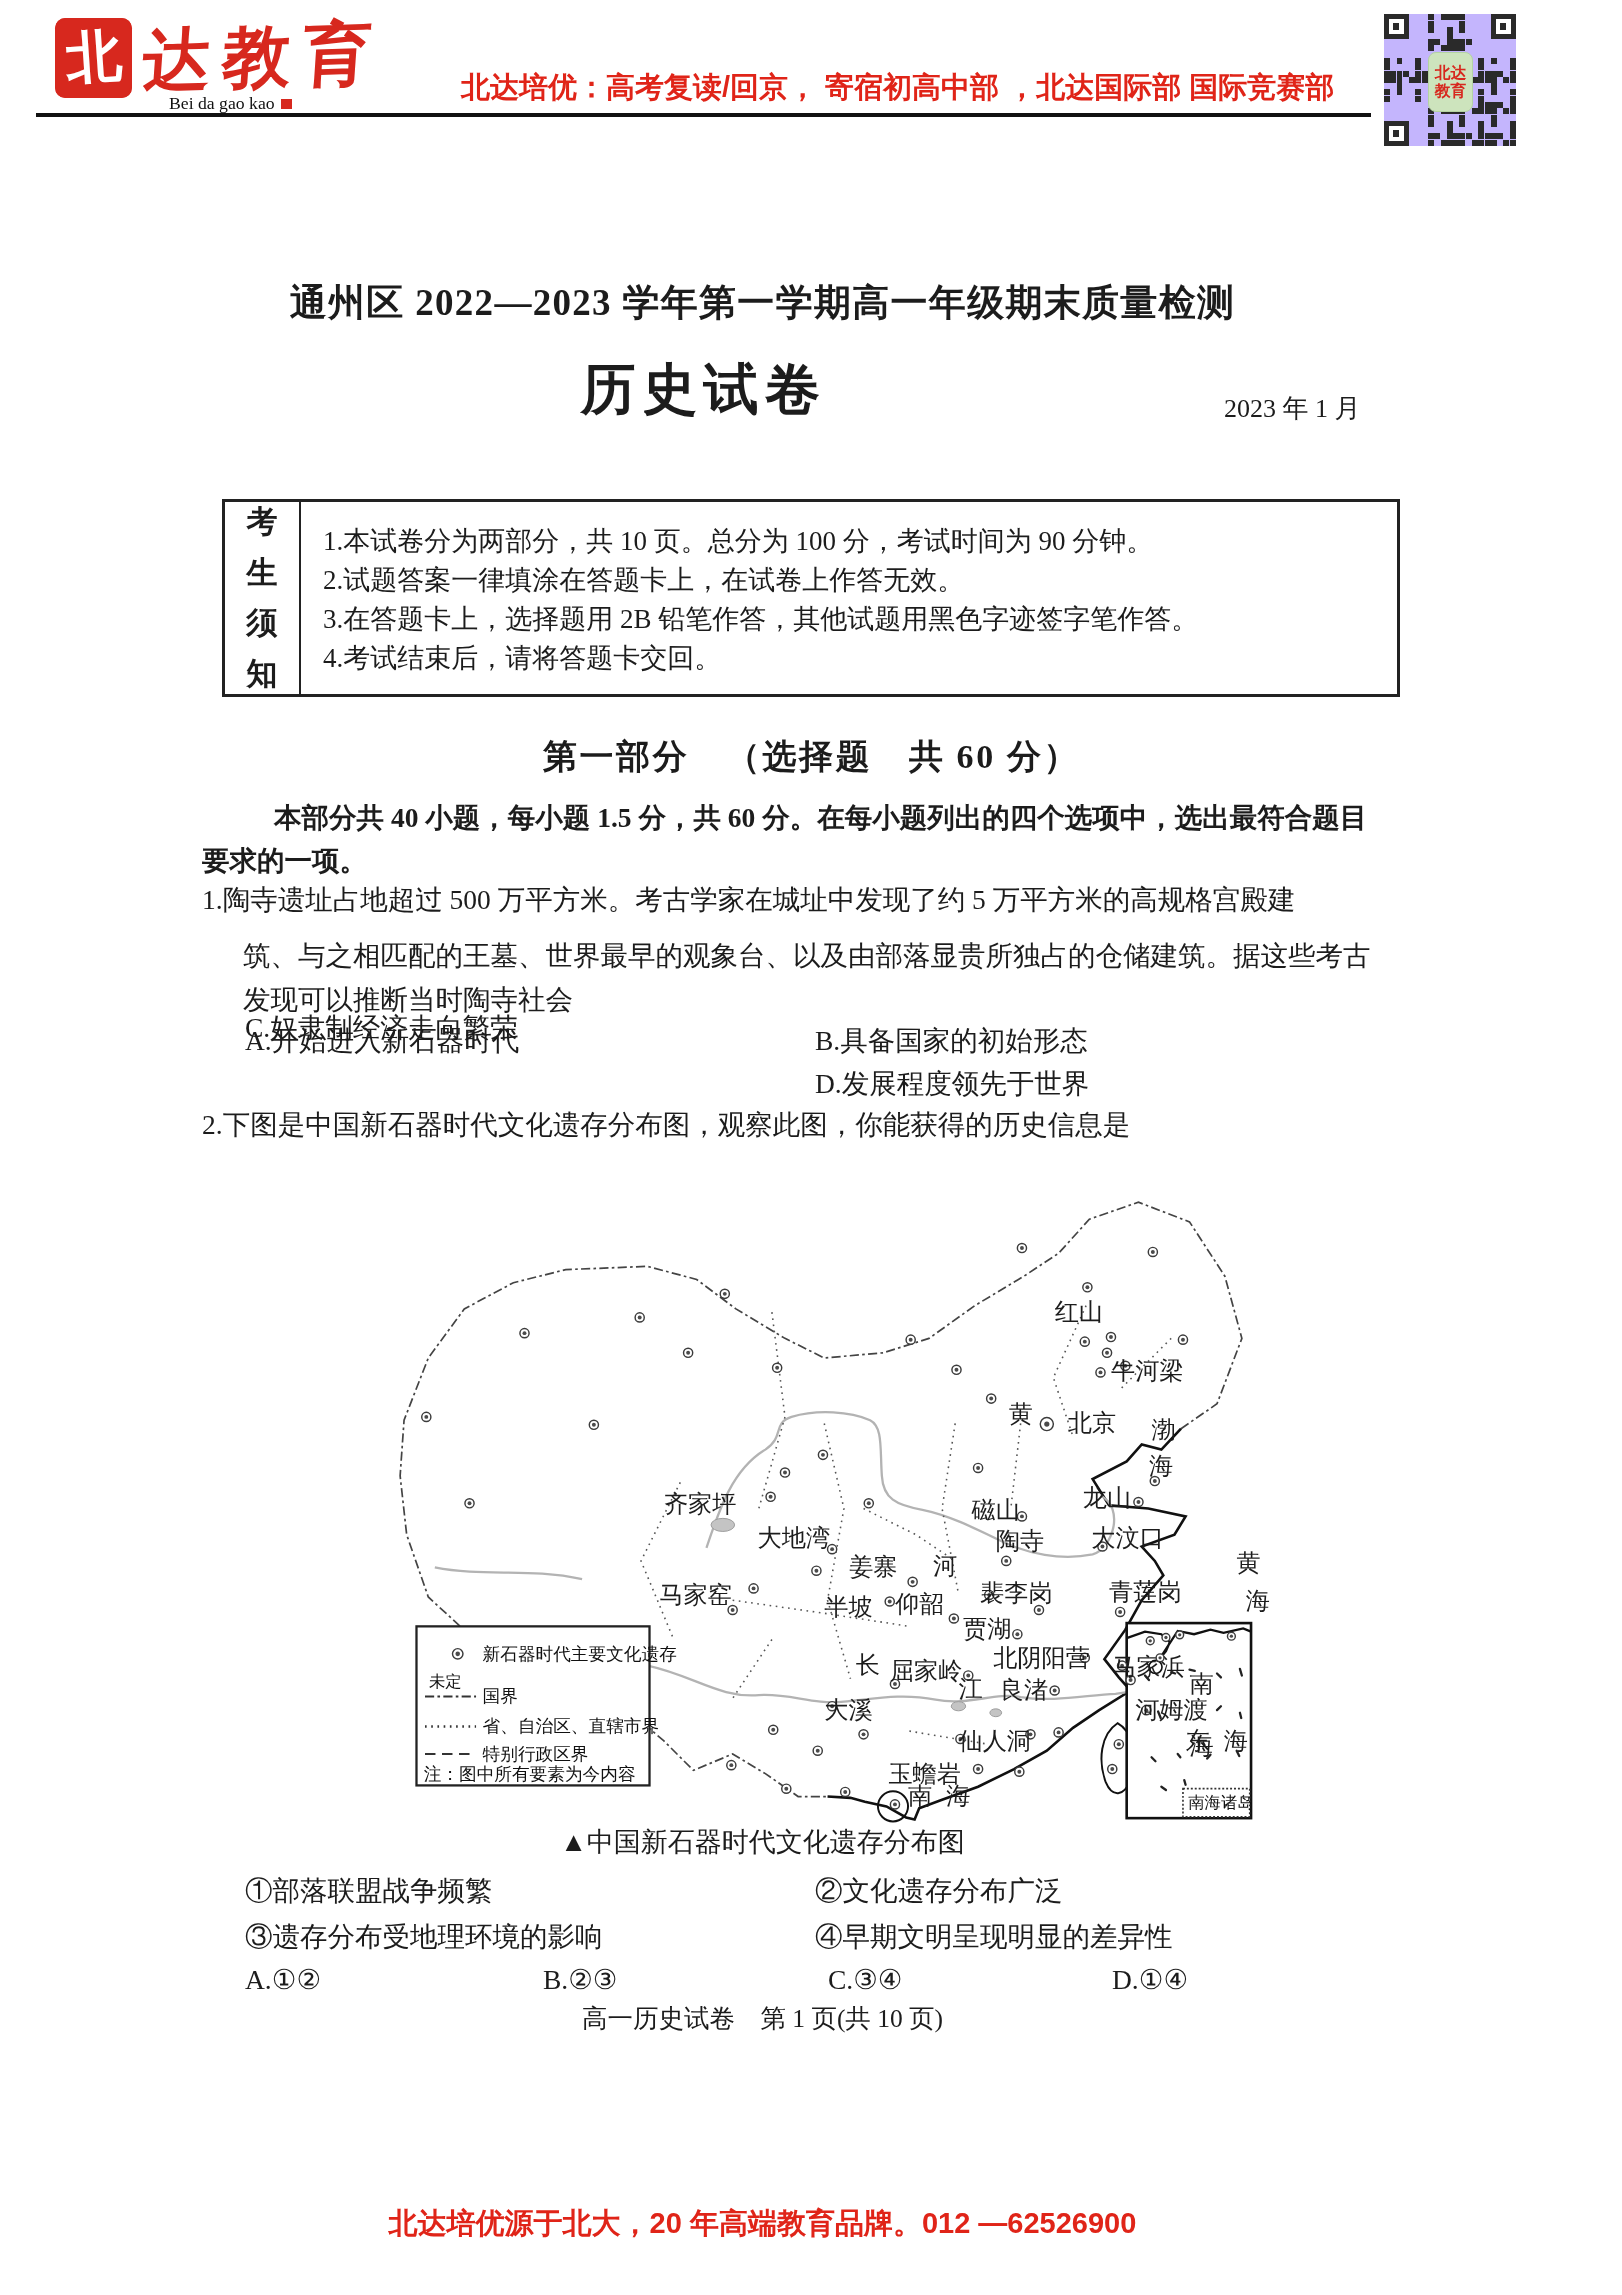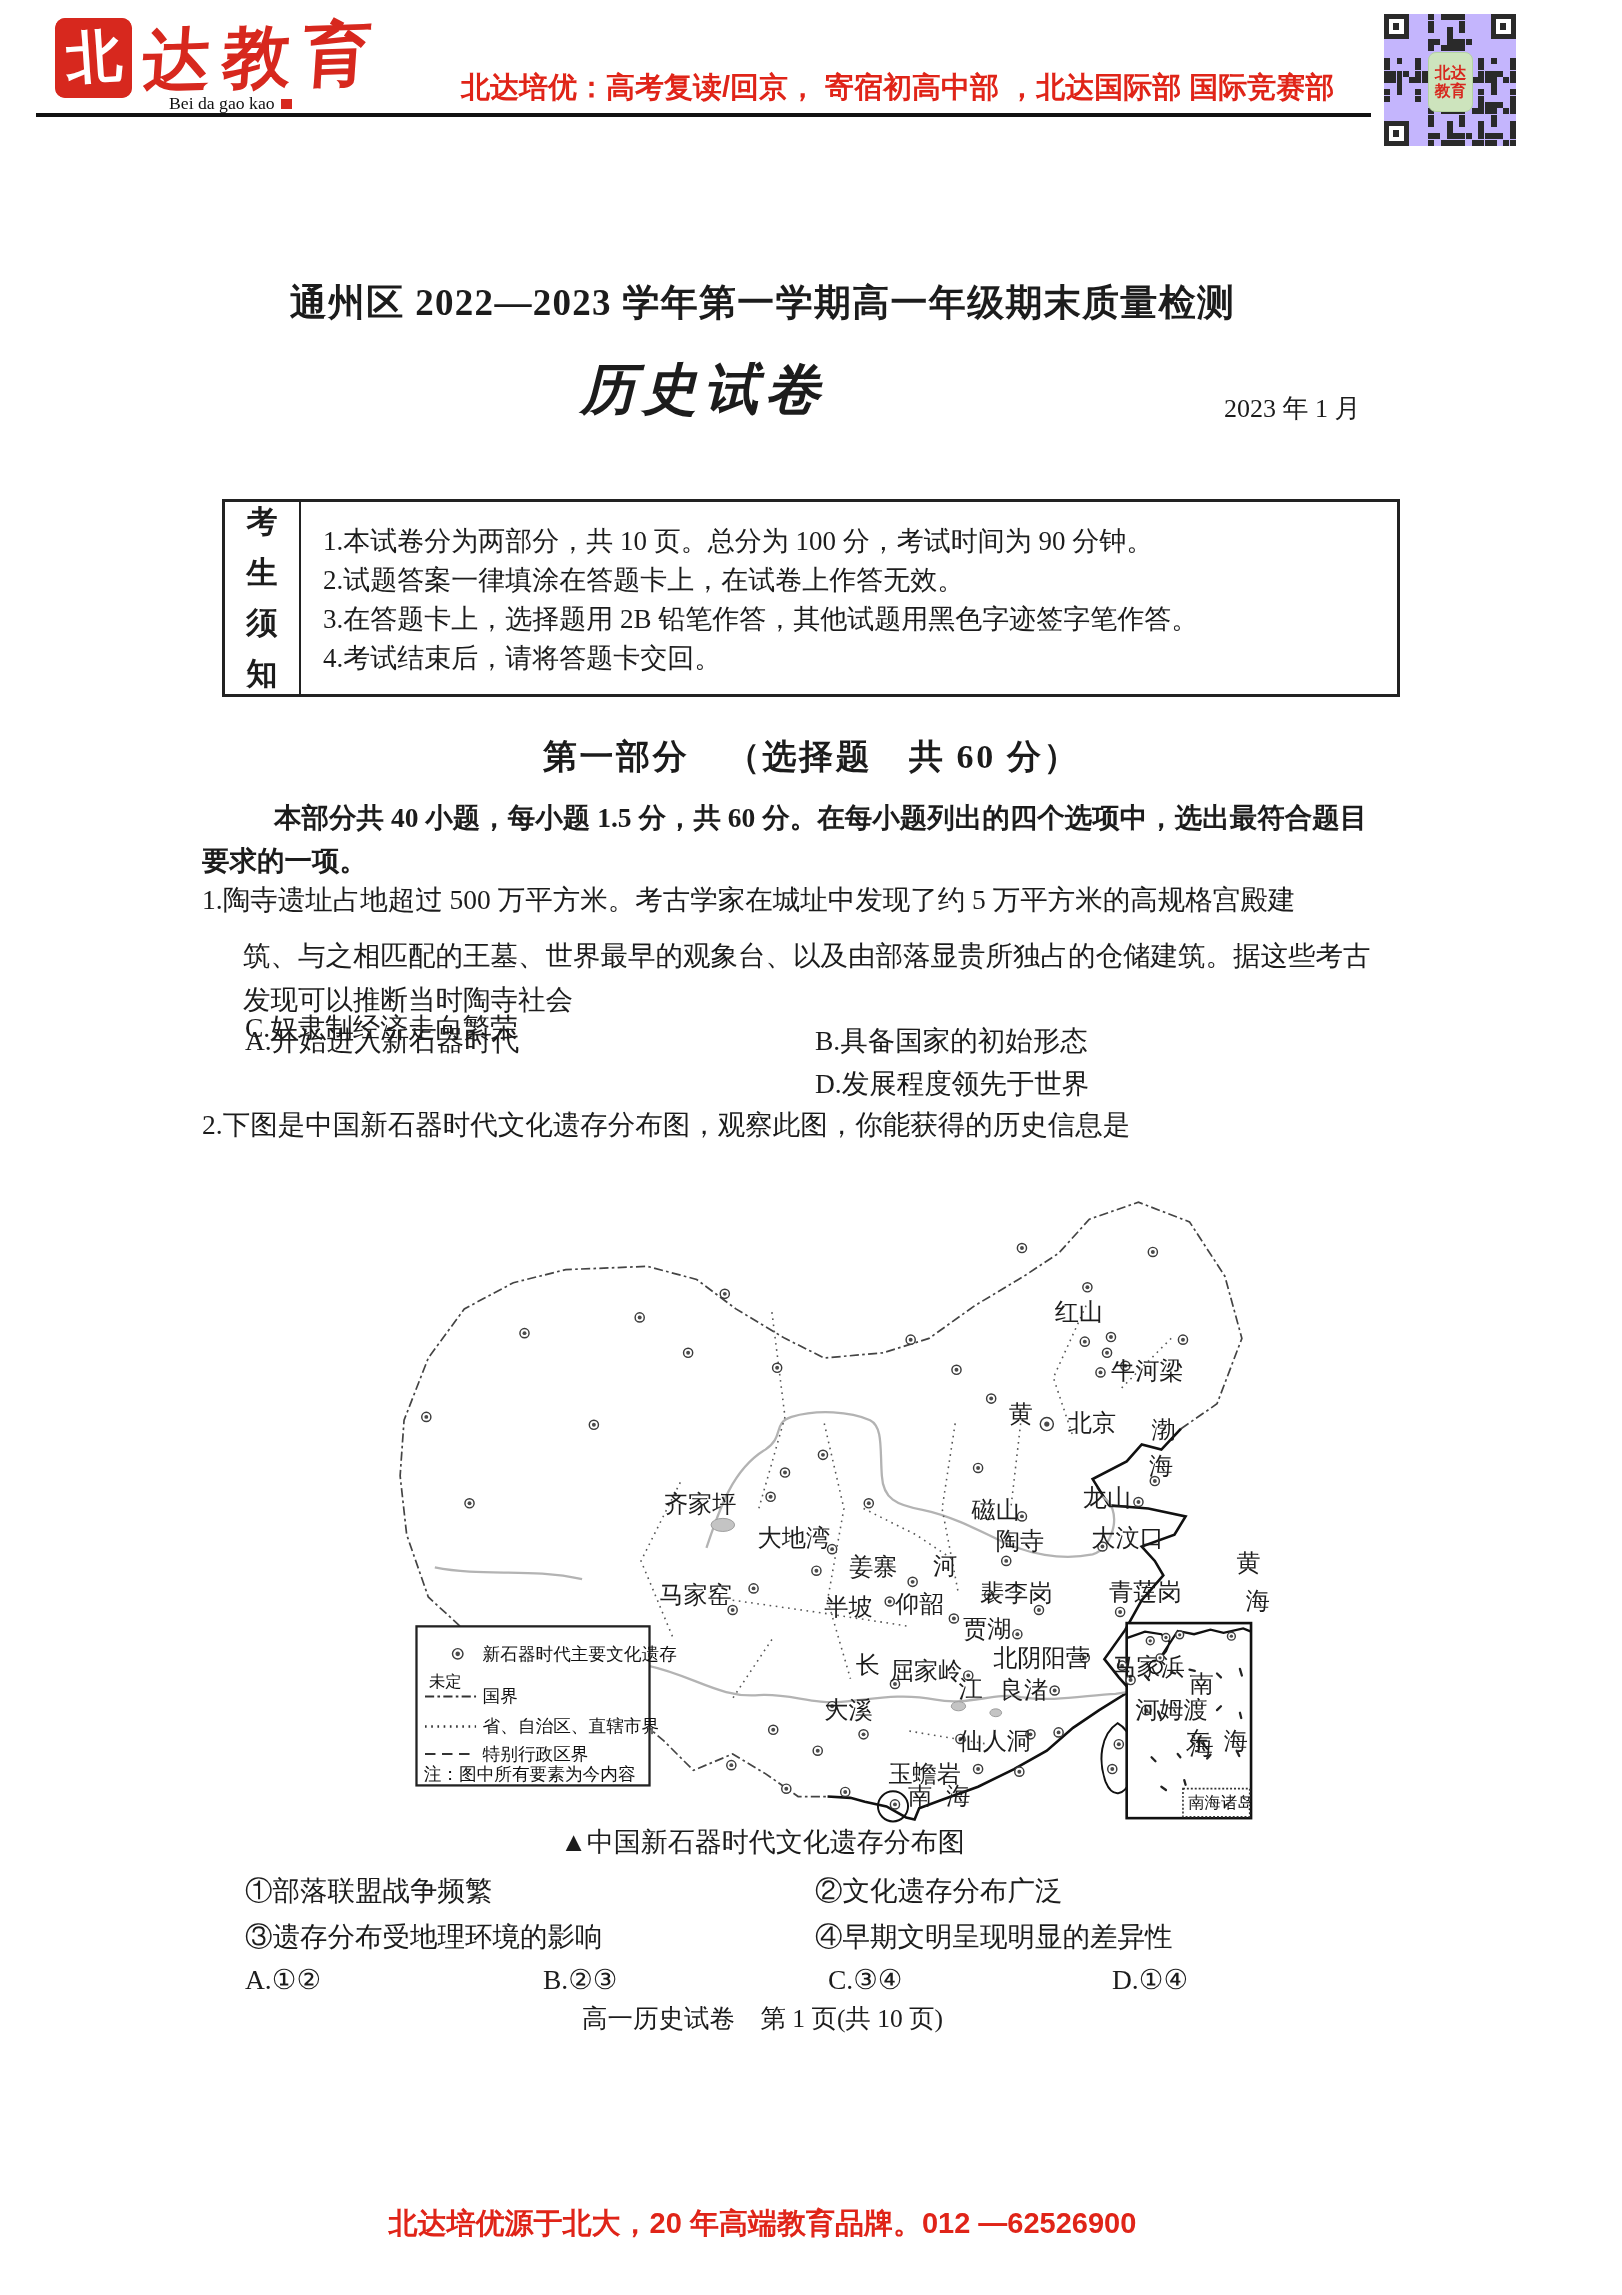--- a/index.html
+++ b/index.html
@@ -22,21 +22,21 @@
   #qr .cells{position:absolute;left:0;top:0;width:132px;height:132px;}
   #qr .c{position:absolute;width:5.9px;height:5.9px;background:#2a2a2a;}
   .finder{position:absolute;width:25px;height:25px;border:5.2px solid #2a2a2a;background:#fff;box-sizing:border-box;}
   .finder::after{content:"";position:absolute;left:3.9px;top:3.9px;width:6.5px;height:6.5px;background:#2a2a2a;}
   .qr-center{position:absolute;left:44px;top:38px;width:43px;height:58px;background:#cde4bd;border-radius:7.9px;
         border:1.3px solid #b4d3a2;display:flex;align-items:center;justify-content:center;z-index:3;}
   .qr-center div{font-size:15.7px;line-height:18.3px;color:#d7281e;font-weight:bold;text-align:center;
         font-family:"Liberation Serif",serif;}
   
   .title1{position:absolute;left:0;top:278px;width:1525px;text-align:center;font-size:37px;font-weight:bold;letter-spacing:1.3px;}
-  .title2{position:absolute;left:0;top:353px;width:1407px;text-align:center;font-size:55px;font-weight:bold;letter-spacing:6.5px;font-style:italic;}
+  .title2{position:absolute;left:0;top:353px;width:1407px;text-align:center;font-size:55px;font-weight:bold;letter-spacing:6.5px;}
   .exam-date{position:absolute;left:1224px;top:391px;font-size:26px;}
   
   .notice{position:absolute;left:222px;top:499px;width:1178px;height:198px;border:3.3px solid #222;box-sizing:border-box;}
   .notice .side{position:absolute;left:0;top:0;width:76px;height:100%;border-right:2.6px solid #222;box-sizing:border-box;
         display:flex;flex-direction:column;align-items:center;justify-content:center;gap:8.5px;}
   .notice .side span{font-size:31px;font-weight:bold;}
   .notice ul{position:absolute;left:98px;top:19.6px;margin:0;padding:0;list-style:none;}
   .notice li{font-size:27px;line-height:39px;white-space:nowrap;}
   
   .part-head{position:absolute;left:0;top:734px;width:1623px;text-align:center;font-size:34px;font-weight:bold;letter-spacing:2.6px;}

